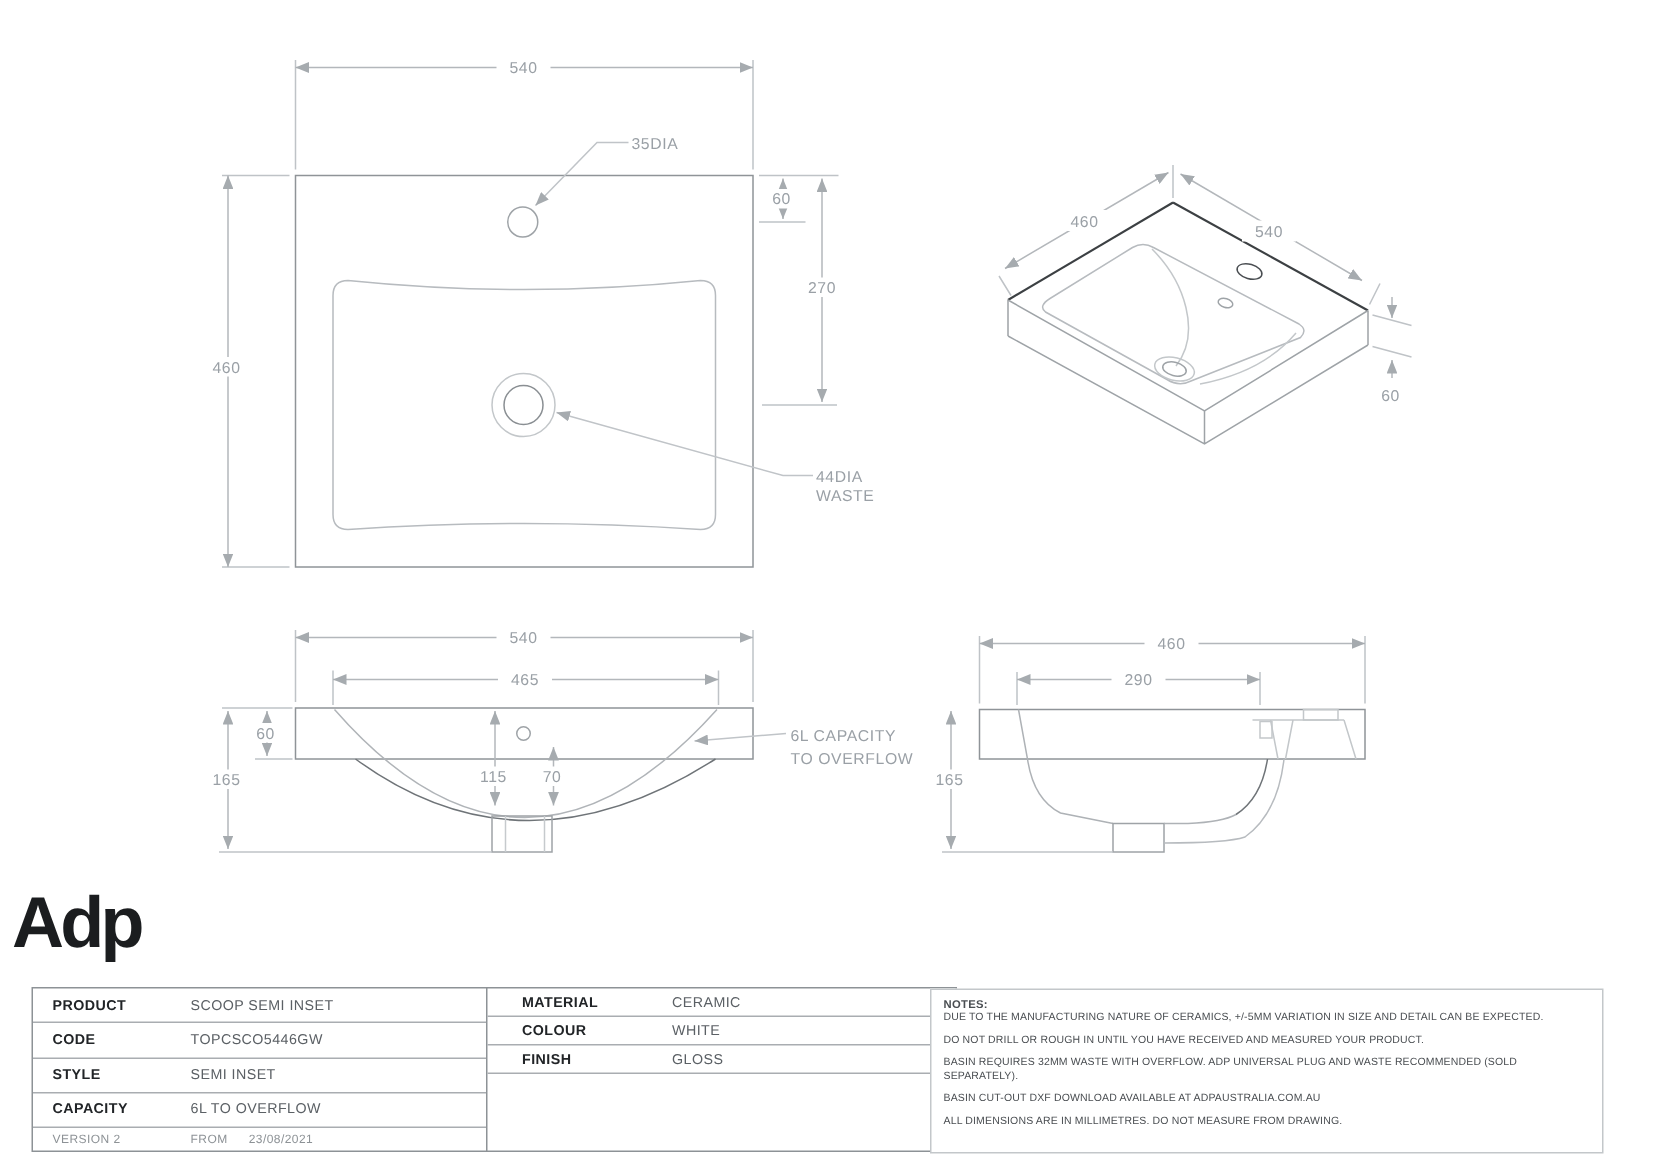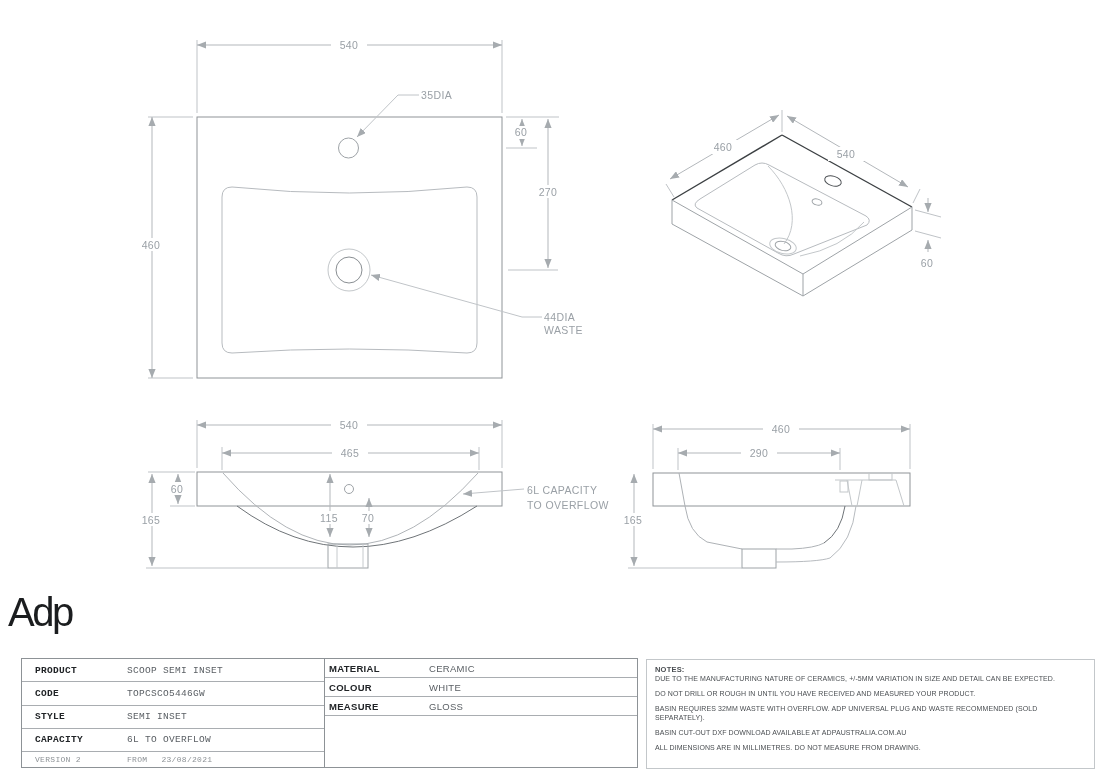--- a/index.html
+++ b/index.html
@@ -1,37 +1,37 @@
 <!DOCTYPE html>
 <html><head>
 <meta charset="utf-8">
 <style>
   html,body{margin:0;padding:0;background:#fff;}
   .canvas{position:relative;width:1106px;height:779px;background:#ffffff;overflow:hidden;
           font-family:"Liberation Sans",sans-serif;}
   svg text{font-family:"Liberation Sans",sans-serif;}
   .dimtext{fill:#9aa0a6;font-size:10.5px;letter-spacing:.4px;}
-  .logo{position:absolute;left:8px;top:592px;font-size:40px;font-weight:normal;
+  .logo{position:absolute;left:8px;top:592px;font-size:48px;font-weight:bold;
         color:#1b1d1f;letter-spacing:-2.5px;line-height:1;}
   .spec-table{position:absolute;left:21px;top:658px;width:304px;height:110px;
               border:1px solid #8d9296;box-sizing:border-box;display:flex;flex-direction:column;background:#fff;}
-  .spec-row{display:flex;align-items:center;flex:1;border-top:1px solid #a9adb1;box-sizing:border-box;font-family:Liberation Mono, monospace;}
+  .spec-row{display:flex;align-items:center;flex:1;border-top:1px solid #a9adb1;box-sizing:border-box;}
   .spec-row:first-child{border-top:none;}
   .spec-row .lbl{margin-left:13px;width:92px;font-weight:bold;font-size:9.5px;color:#212427;letter-spacing:.3px;}
   .spec-row .val{font-size:9.5px;color:#5b6065;letter-spacing:.3px;text-align:right;}
   .version-row{flex:0 0 16px;}
   .version-row .lbl{font-weight:normal;font-size:8px;color:#8d9296;}
   .version-row .val{font-size:8px;color:#8d9296;}
   .version-row .val .datev{margin-left:14px;}
   .mat-table{position:absolute;left:324px;top:658px;width:314px;height:110px;
              border:1px solid #8d9296;box-sizing:border-box;background:#fff;}
   .mat-row{height:19px;border-bottom:1px solid #a9adb1;display:flex;align-items:center;box-sizing:border-box;}
-  .mat-row .lbl{margin-left:4px;width:100px;font-weight:bold;font-size:9.5px;color:#212427;letter-spacing:.3px;}
+  .mat-row .lbl{margin-left:23px;width:100px;font-weight:bold;font-size:9.5px;color:#212427;letter-spacing:.3px;}
   .mat-row .val{font-size:9.5px;color:#5b6065;letter-spacing:.3px;}
-  .notes{position:absolute;left:646px;top:659px;width:449px;height:110px;border:1px solid #c3c7ca;
+  .notes{position:absolute;left:620px;top:659px;width:449px;height:110px;border:1px solid #c3c7ca;
          box-sizing:border-box;padding:5px 8px;color:#4a4e52;background:#fff;}
   .notes h4{font-size:7.5px;margin:0 0 1px 0;font-weight:bold;letter-spacing:.2px;}
   .notes p{font-size:7px;margin:0 0 6.5px 0;line-height:8.5px;letter-spacing:.1px;}
   .notes p:last-child{margin-bottom:0;}
 </style>
 </head>
 <body>
 
 <div class="canvas">
 
@@ -207,21 +207,21 @@
   <div class="mat-table">
     <div class="mat-row">
       <span class="lbl">MATERIAL</span>
       <span class="val">CERAMIC</span>
     </div>
     <div class="mat-row">
       <span class="lbl">COLOUR</span>
       <span class="val">WHITE</span>
     </div>
     <div class="mat-row">
-      <span class="lbl">MEASURE</span>
+      <span class="lbl">FINISH</span>
       <span class="val">GLOSS</span>
     </div>
   </div>
 
   <div class="notes">
     <h4>NOTES:</h4>
     <p>DUE TO THE MANUFACTURING NATURE OF CERAMICS, +/-5MM VARIATION IN SIZE AND DETAIL CAN BE EXPECTED.</p>
     <p>DO NOT DRILL OR ROUGH IN UNTIL YOU HAVE RECEIVED AND MEASURED YOUR PRODUCT.</p>
     <p>BASIN REQUIRES 32MM WASTE WITH OVERFLOW. ADP UNIVERSAL PLUG AND WASTE RECOMMENDED (SOLD SEPARATELY).</p>
     <p>BASIN CUT-OUT DXF DOWNLOAD AVAILABLE AT ADPAUSTRALIA.COM.AU</p>

